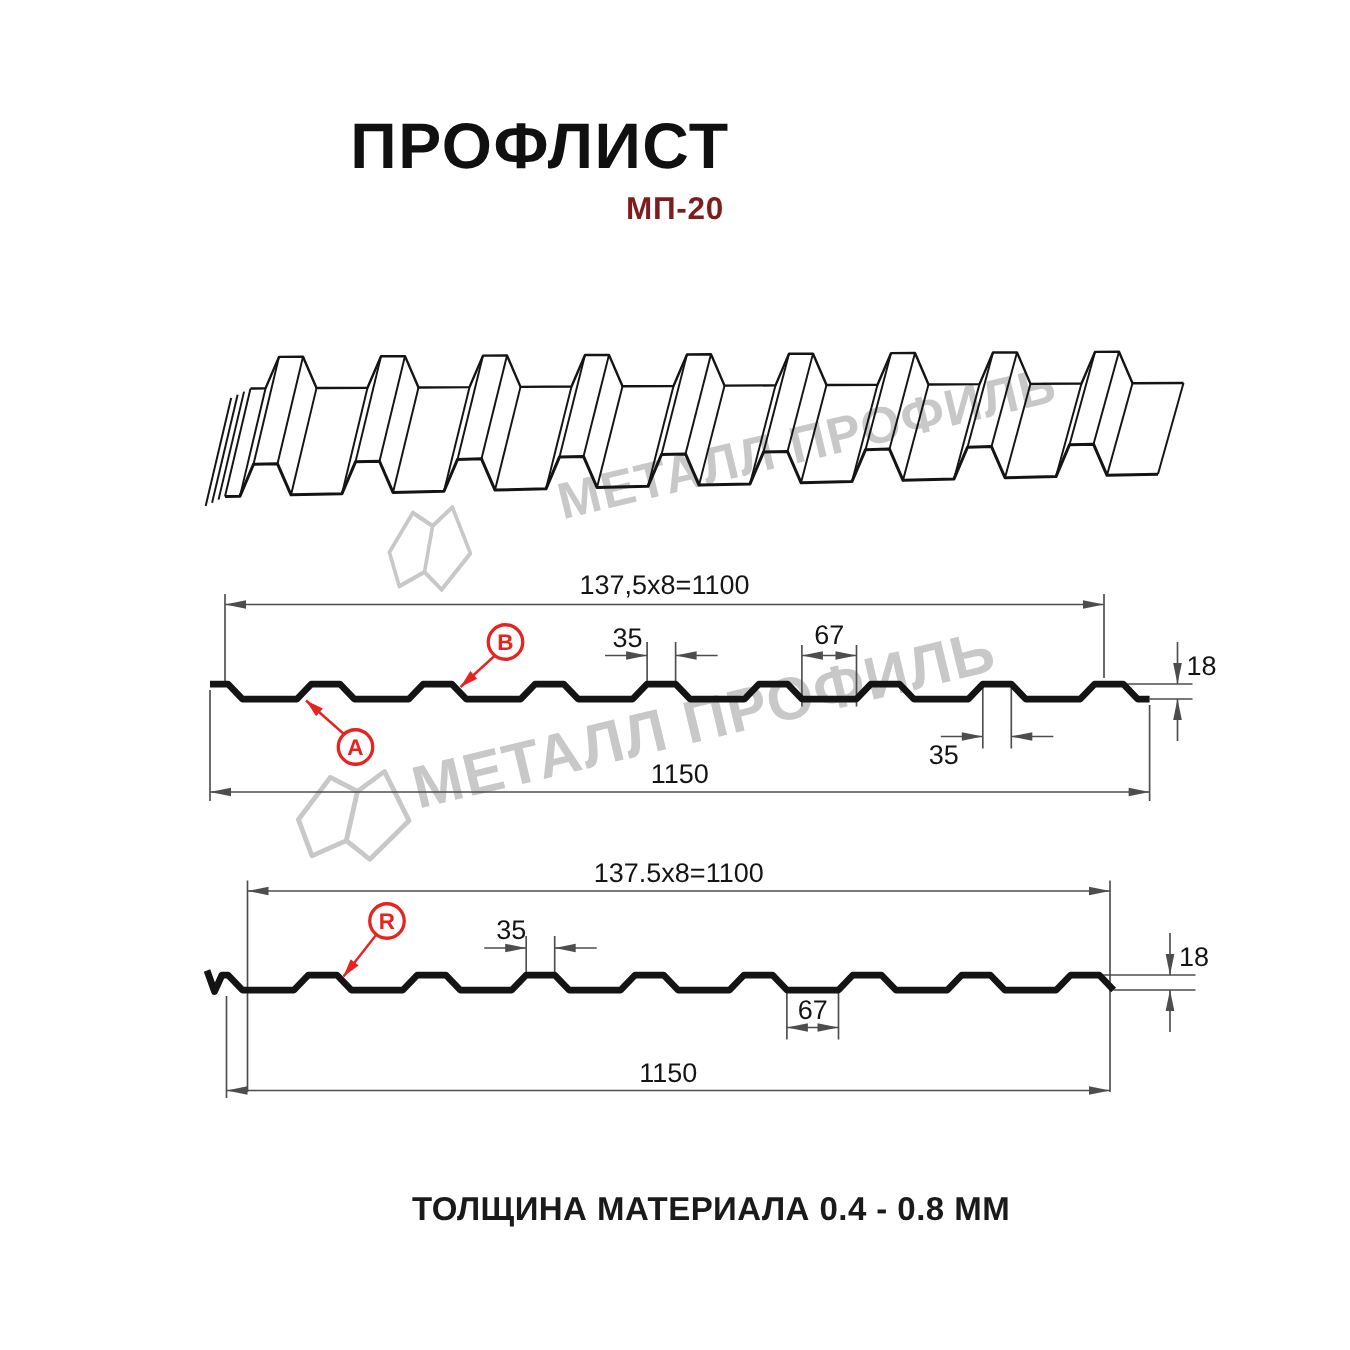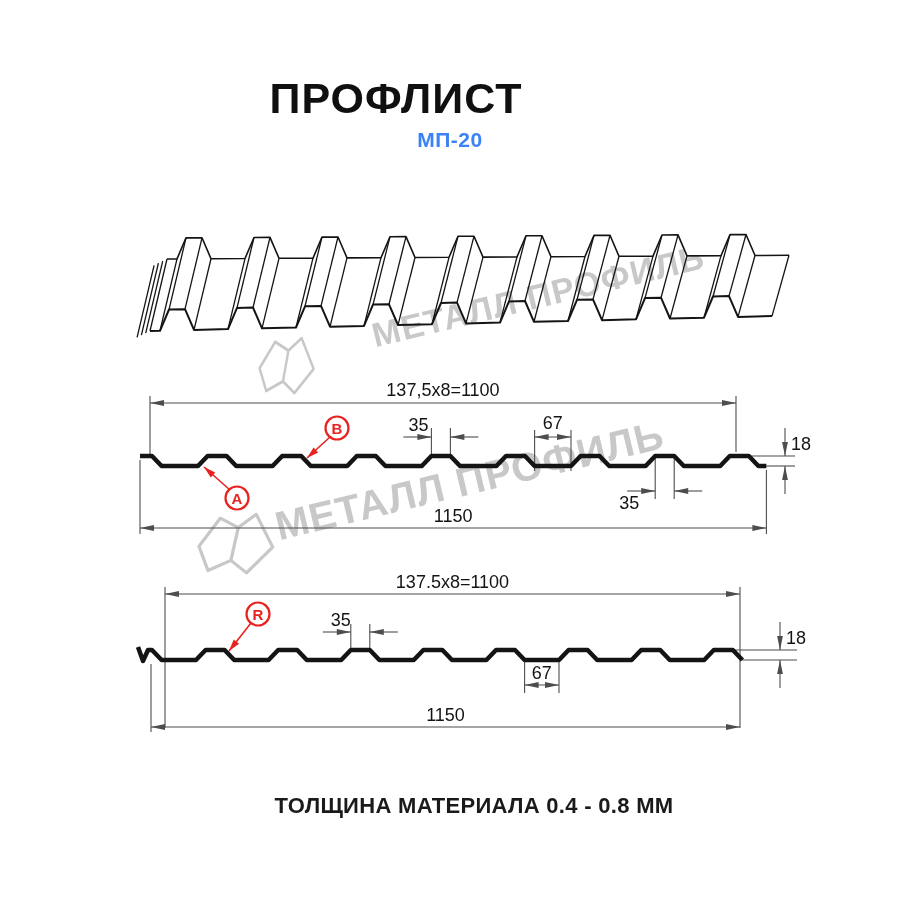--- a/index.html
+++ b/index.html
@@ -1,21 +1,21 @@
 <!DOCTYPE html>
 <html><head>
 <meta charset="utf-8">
 <style>
   html,body{margin:0;padding:0;background:#fff;}
   .canvas{position:relative;width:900px;height:900px;background:#ffffff;overflow:hidden;
           font-family:"Liberation Sans",sans-serif;}
   .page-title{position:absolute;left:0;top:76px;width:720px;text-align:center;
-          font-size:43px;font-weight:800;letter-spacing:1px;color:#101010;line-height:44px;padding-left:36px;}
+          font-size:43px;font-weight:800;letter-spacing:1px;color:#101010;line-height:44px;}
   .page-subtitle{position:absolute;left:0;top:127px;width:900px;text-align:center;
-          font-size:21px;font-weight:600;letter-spacing:0.5px;color:#3b82f6;line-height:26px;}
+          font-size:21px;font-weight:600;letter-spacing:0.5px;color:#7f1d1d;line-height:26px;}
   .footer-note{position:absolute;left:0;top:792px;width:900px;text-align:center;
           font-size:22px;font-weight:600;letter-spacing:0.3px;color:#1a1a1a;line-height:27px;padding-left:24px;}
   .wm-text{position:absolute;white-space:nowrap;font-weight:700;color:#c8c8c8;
           transform-origin:0 100%;letter-spacing:1px;}
   .wm1-text{left:377px;top:316px;font-size:34px;line-height:38px;transform:rotate(-13.5deg);}
   .wm2-text{left:281px;top:504px;font-size:40px;line-height:44px;transform:rotate(-13.5deg);}
   .wm-logo{position:absolute;}
   .wm1-logo{left:256px;top:336px;width:60px;height:60px;}
   .wm2-logo{left:194px;top:512px;width:82px;height:64px;}
   svg.draw{position:absolute;left:0;top:0;}

